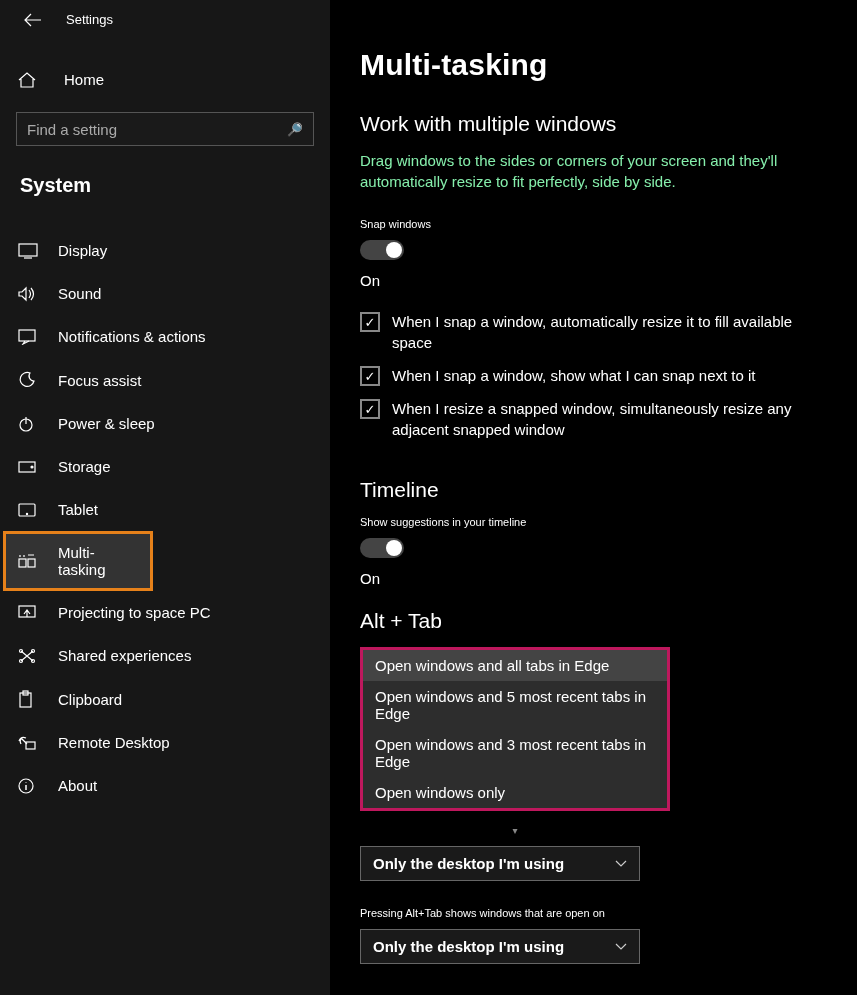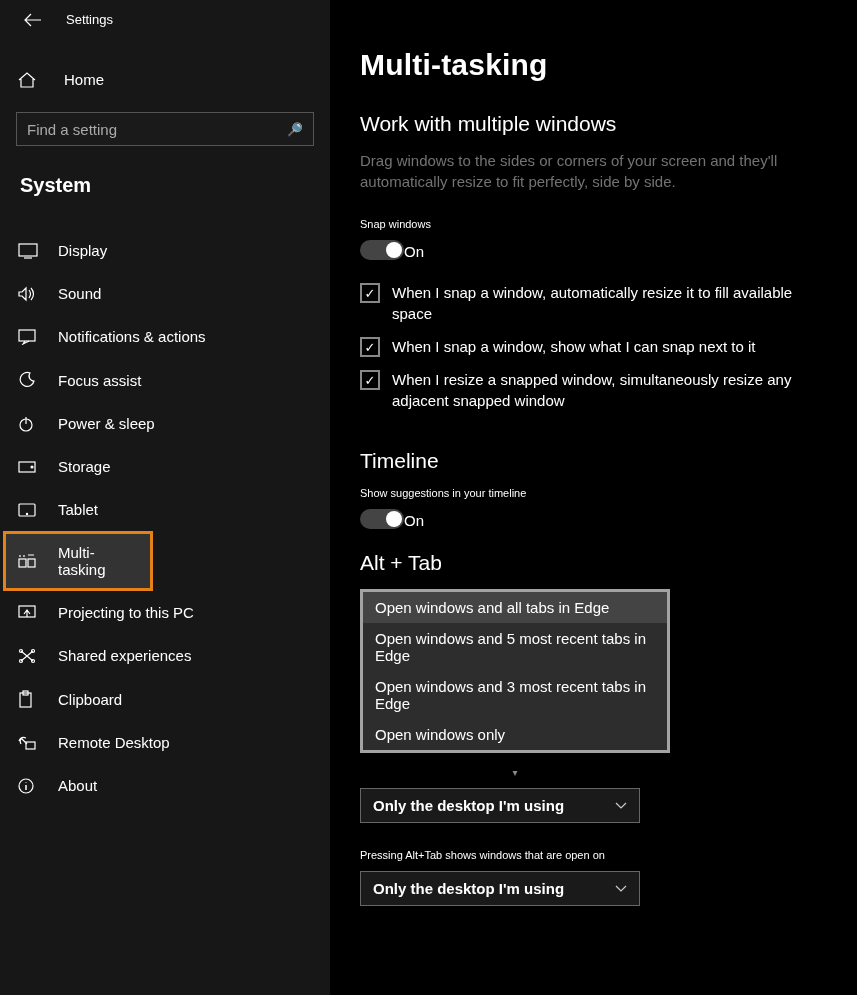--- a/index.html
+++ b/index.html
@@ -101,33 +101,35 @@
       margin-bottom: 30px;
       letter-spacing: 0.2px;
     }
     .section-title {
       font-size: 21px;
       font-weight: 400;
       margin-bottom: 14px;
     }
     .description {
       font-size: 15px;
-      color: #737373;
+      color: #86efac;
       line-height: 1.4;
       margin-bottom: 26px;
       max-width: 420px;
     }
     .setting-label {
       font-size: 11px;
       margin-bottom: 10px;
     }
     .toggle-row {
       display: flex;
-      align-items: flex-end;
+      align-items: flex-start;
+      gap: 12px;
       margin-bottom: 22px;
+      flex-direction: column;
     }
     .toggle {
       width: 44px;
       height: 20px;
       border-radius: 10px;
       background: #444;
       position: relative;
       cursor: pointer;
     }
     .toggle .knob {
@@ -158,21 +160,21 @@
       cursor: pointer;
       font-size: 13px;
       color: #fff;
       line-height: 1;
       margin-top: 1px;
     }
     .check-text { font-size: 15px; line-height: 1.4; }
     .section-gap { margin-top: 38px; }
     .dropdown-open {
       width: 310px;
-      border: 3px solid #a3a3a3;
+      border: 3px solid #be185d;
       background: #2d2d2d;
       margin-top: 10px;
       margin-bottom: 20px;
       position: relative;
       z-index: 5;
     }
     .dropdown-open .option {
       padding: 7px 12px;
       font-size: 15px;
       cursor: pointer;
@@ -297,21 +299,21 @@
         </span>
       <span>Multi-tasking</span>
     </div>
     <div class="nav-item">
       <span class="icon">
           <svg width="18" height="16" viewBox="0 0 18 16" stroke="#fff" stroke-width="1.2" fill="none">
             <rect x="1" y="1" width="16" height="11"></rect>
             <path d="M6 9 L9 5 L12 9 M9 5 V12"></path>
           </svg>
         </span>
-      <span>Projecting to this PC</span>
+      <span>Projecting to space PC</span>
     </div>
     <div class="nav-item">
       <span class="icon">
           <svg width="18" height="16" viewBox="0 0 18 16" stroke="#fff" stroke-width="1.2" fill="none">
             <path d="M3 3 L15 13 M3 13 L15 3"></path>
             <circle cx="3" cy="3" r="1.5"></circle>
             <circle cx="15" cy="3" r="1.5"></circle>
             <circle cx="3" cy="13" r="1.5"></circle>
             <circle cx="15" cy="13" r="1.5"></circle>
           </svg>

